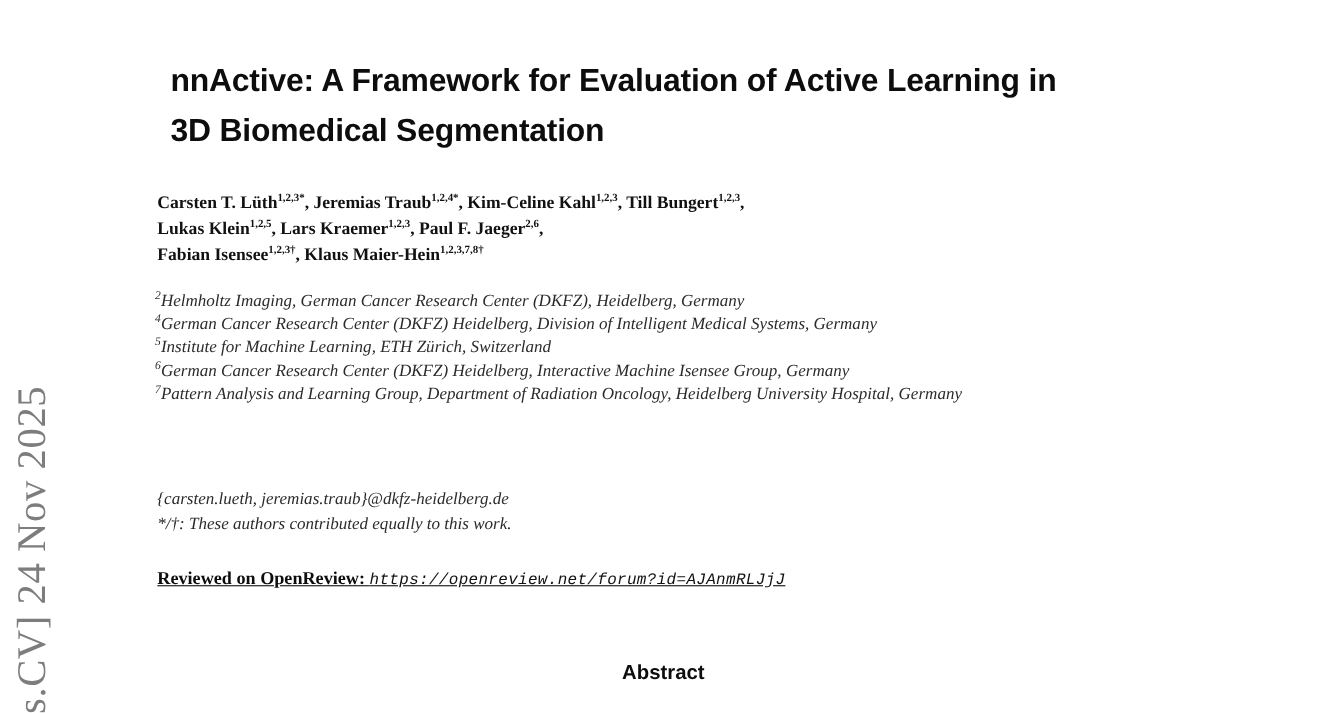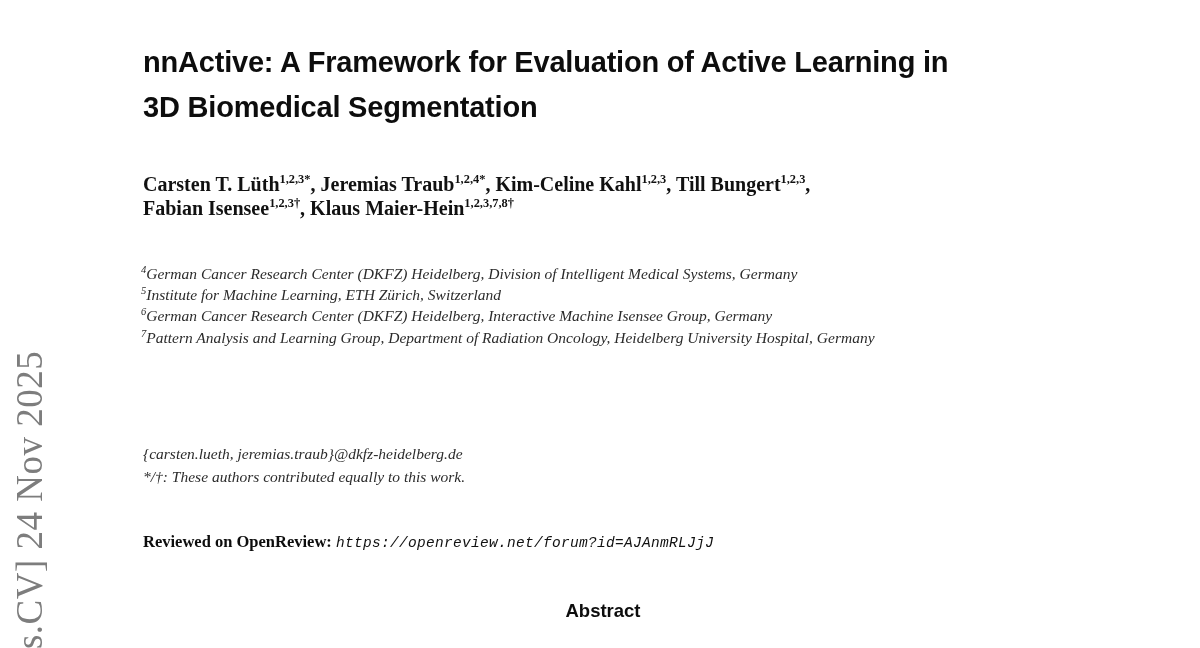--- a/index.html
+++ b/index.html
@@ -27,36 +27,36 @@
     font-size: 37px;
     color: #7d7d7d;
     white-space: nowrap;
     letter-spacing: 0.5px;
   }
 
   .title {
     position: absolute;
     left: 143px;
     top: 40px;
-    margin: 0;
+    margin: 12px;
     font-family: "Liberation Sans", sans-serif;
     font-weight: 700;
     font-size: 29px;
     line-height: 45px;
     letter-spacing: -0.2px;
     color: #0d0d0d;
     white-space: nowrap;
   }
 
   .authors {
     position: absolute;
     left: 143px;
     top: 173px;
     font-weight: 700;
-    font-size: 20px;
+    font-size: 16px;
     line-height: 23.5px;
     color: #111111;
     white-space: nowrap;
   }
   .authors sup {
     font-size: 62%;
     line-height: 0;
   }
 
   .affils {
@@ -82,23 +82,24 @@
     font-style: italic;
     font-size: 15.5px;
     line-height: 23px;
     color: #2b2b2b;
     white-space: nowrap;
   }
 
   .review {
     position: absolute;
     left: 143px;
-    top: 532px;
+    top: 516px;
     font-size: 16.5px;
     white-space: nowrap;
+    text-decoration: underline;
   }
   .review-label {
     font-weight: 700;
     color: #0d0d0d;
   }
   .review-url {
     font-family: "Liberation Mono", monospace;
     font-style: italic;
     font-size: 14.5px;
     color: #111111;
@@ -119,24 +120,26 @@
 </style>
 </head>
 <body>
 
 <div class="watermark">cs.CV] 24 Nov 2025</div>
 
 <h1 class="title"><span>nnActive: A Framework for Evaluation of Active Learning in</span><br><span>3D Biomedical Segmentation</span></h1>
 
 <div class="authors">
   <div class="author-line"><span>Carsten T. Lüth</span><sup>1,2,3*</sup><span>, </span><span>Jeremias Traub</span><sup>1,2,4*</sup><span>, </span><span>Kim-Celine Kahl</span><sup>1,2,3</sup><span>, </span><span>Till Bungert</span><sup>1,2,3</sup><span>,</span></div>
+  <div class="author-line"><span>Lukas Klein</span><sup>1,2,5</sup><span>, </span><span>Lars Kraemer</span><sup>1,2,3</sup><span>, </span><span>Paul F. Jaeger</span><sup>2,6</sup><span>,</span></div>
   <div class="author-line"><span>Fabian Isensee</span><sup>1,2,3†</sup><span>, </span><span>Klaus Maier-Hein</span><sup>1,2,3,7,8†</sup><span></span></div>
 </div>
 
 <div class="affils">
+  <div class="affil"><sup>2</sup><span>Helmholtz Imaging, German Cancer Research Center (DKFZ), Heidelberg, Germany</span></div>
   <div class="affil"><sup>4</sup><span>German Cancer Research Center (DKFZ) Heidelberg, Division of Intelligent Medical Systems, Germany</span></div>
   <div class="affil"><sup>5</sup><span>Institute for Machine Learning, ETH Zürich, Switzerland</span></div>
   <div class="affil"><sup>6</sup><span>German Cancer Research Center (DKFZ) Heidelberg, Interactive Machine Isensee Group, Germany</span></div>
   <div class="affil"><sup>7</sup><span>Pattern Analysis and Learning Group, Department of Radiation Oncology, Heidelberg University Hospital, Germany</span></div>
 </div>
 
 <div class="contact">
   <div>{carsten.lueth, jeremias.traub}@dkfz-heidelberg.de</div>
   <div>*/†: These authors contributed equally to this work.</div>
 </div>

